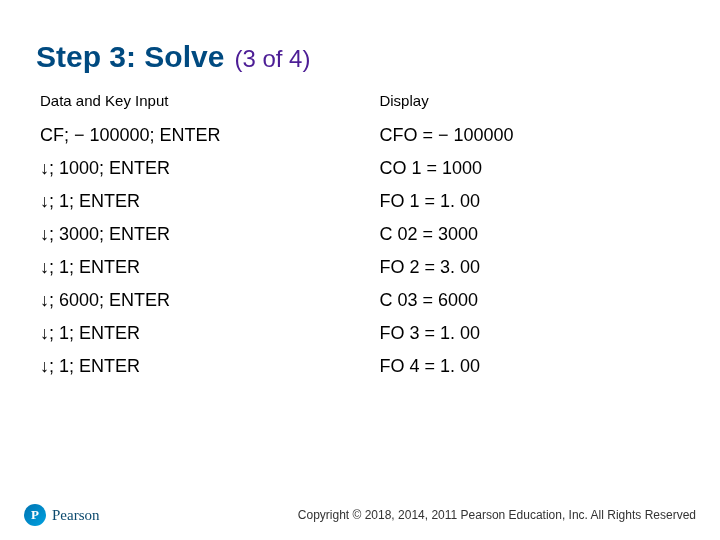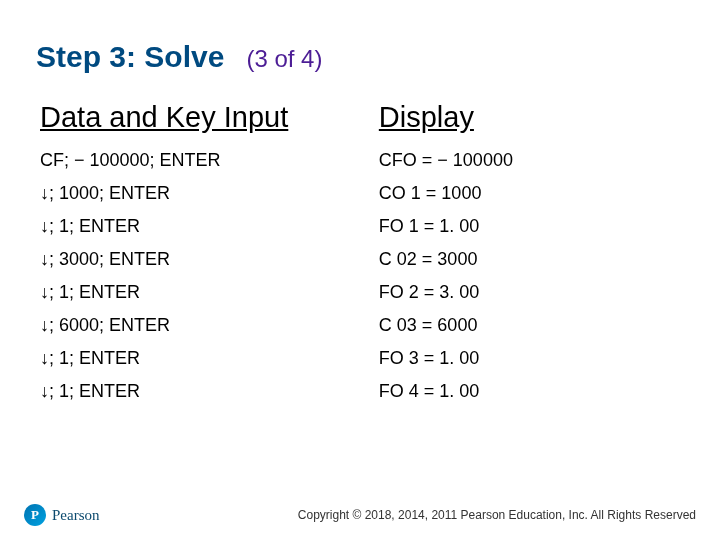--- a/index.html
+++ b/index.html
@@ -1,22 +1,22 @@
 <!DOCTYPE html>
 <html><head>
 <meta charset="utf-8">
 <style>
 html,body{margin:0;padding:0;width:720px;height:540px;background:#fff;font-family:Arial,Helvetica,sans-serif;color:#000}
 .slide{position:relative;width:720px;height:540px;box-sizing:border-box;padding:40px 36px 20px 36px}
-.title-row{display:flex;align-items:baseline;gap:22px;margin-bottom:21px}
+.title-row{display:flex;align-items:baseline;gap:10px;margin-bottom:12px}
 .title-main{font-size:30px;font-weight:700;color:#004a80}
 .title-sub{font-size:24px;font-weight:400;color:#4c1d95}
 table{border-collapse:collapse;width:640px}
 th,td{text-align:left;padding:6px 4px;font-size:18px;font-weight:400}
-th{font-size:29px;font-weight:400;text-decoration:underline;padding-bottom:10px}
+th{font-size:15px;font-weight:400;padding-bottom:10px}
 td.col-a{width:340px}
 td.col-b{width:300px}
 .bold{font-weight:700}
 .footer{position:absolute;bottom:14px;left:0;right:0;display:flex;align-items:center;justify-content:space-between;padding:0 24px}
 .brand{display:flex;align-items:center;gap:6px}
 .brand-mark{width:22px;height:22px;border-radius:50%;background:linear-gradient(135deg,#0073b1,#00a1e0);display:flex;align-items:center;justify-content:center;color:#fff;font-size:13px;font-weight:700;font-family:Georgia,serif}
 .brand-name{font-size:15px;color:#0c4a6e;font-family:Georgia,serif}
 .copy{font-size:12px;color:#333}
 </style>
 </head>

